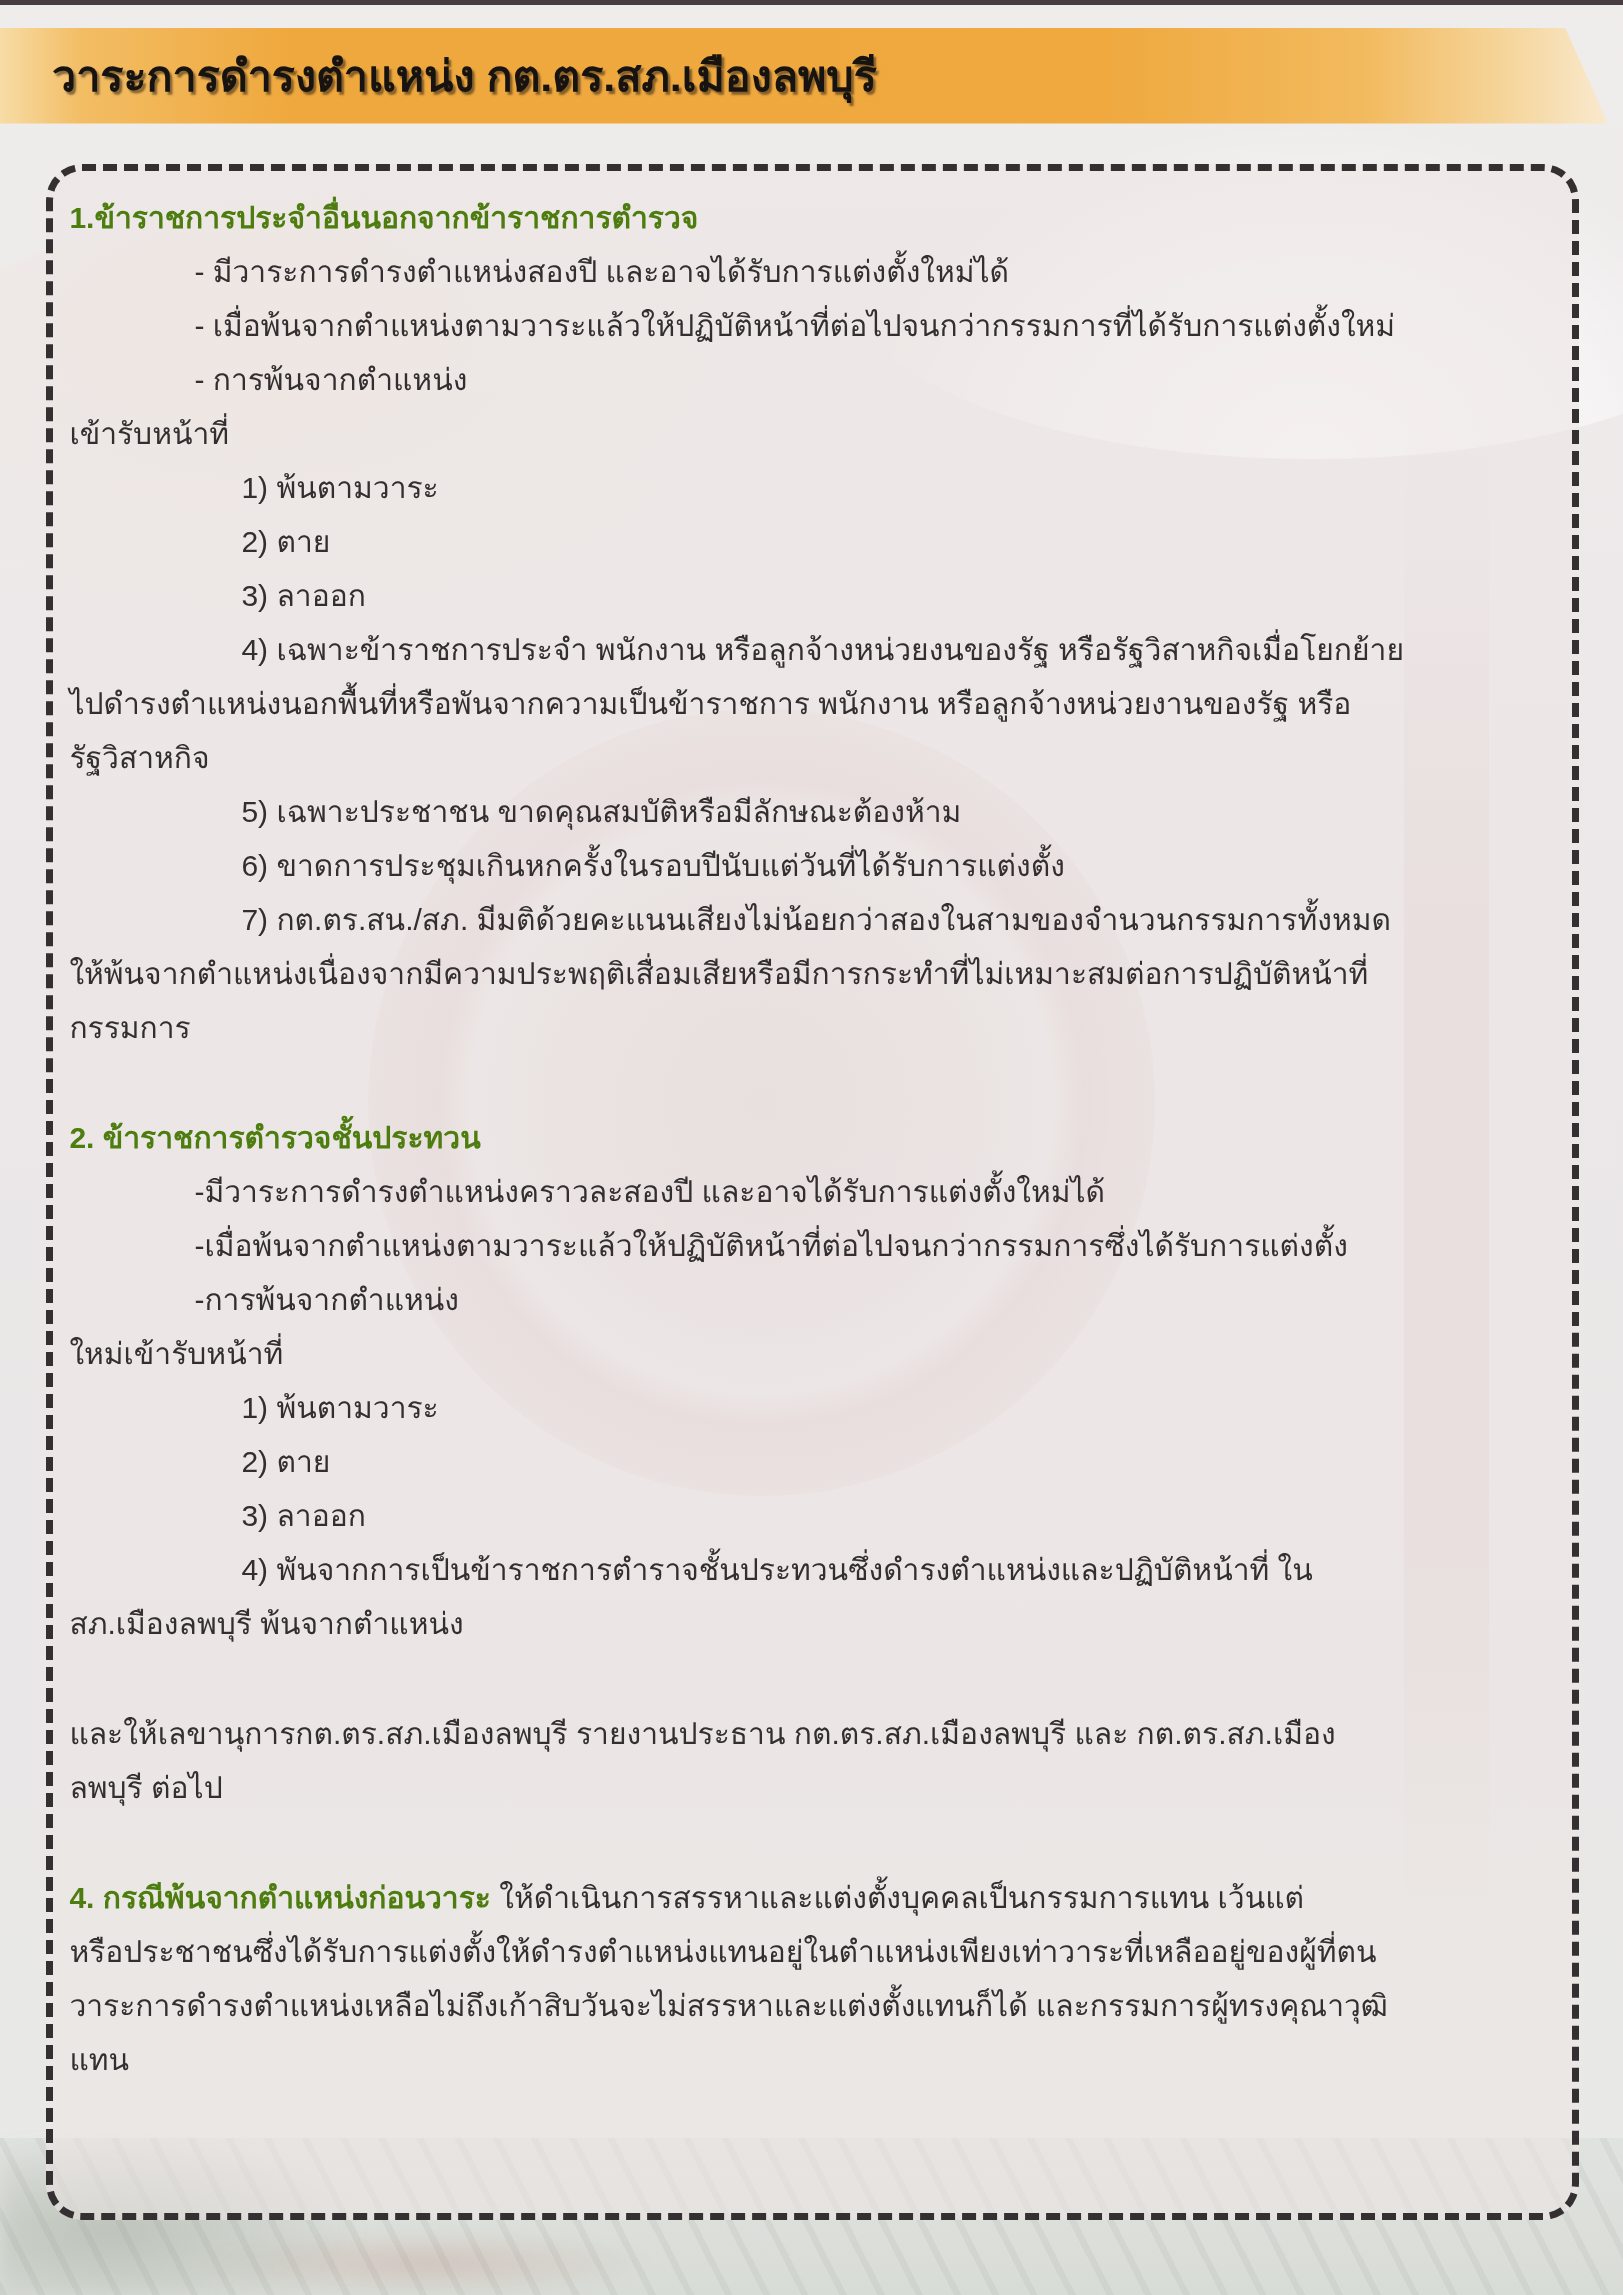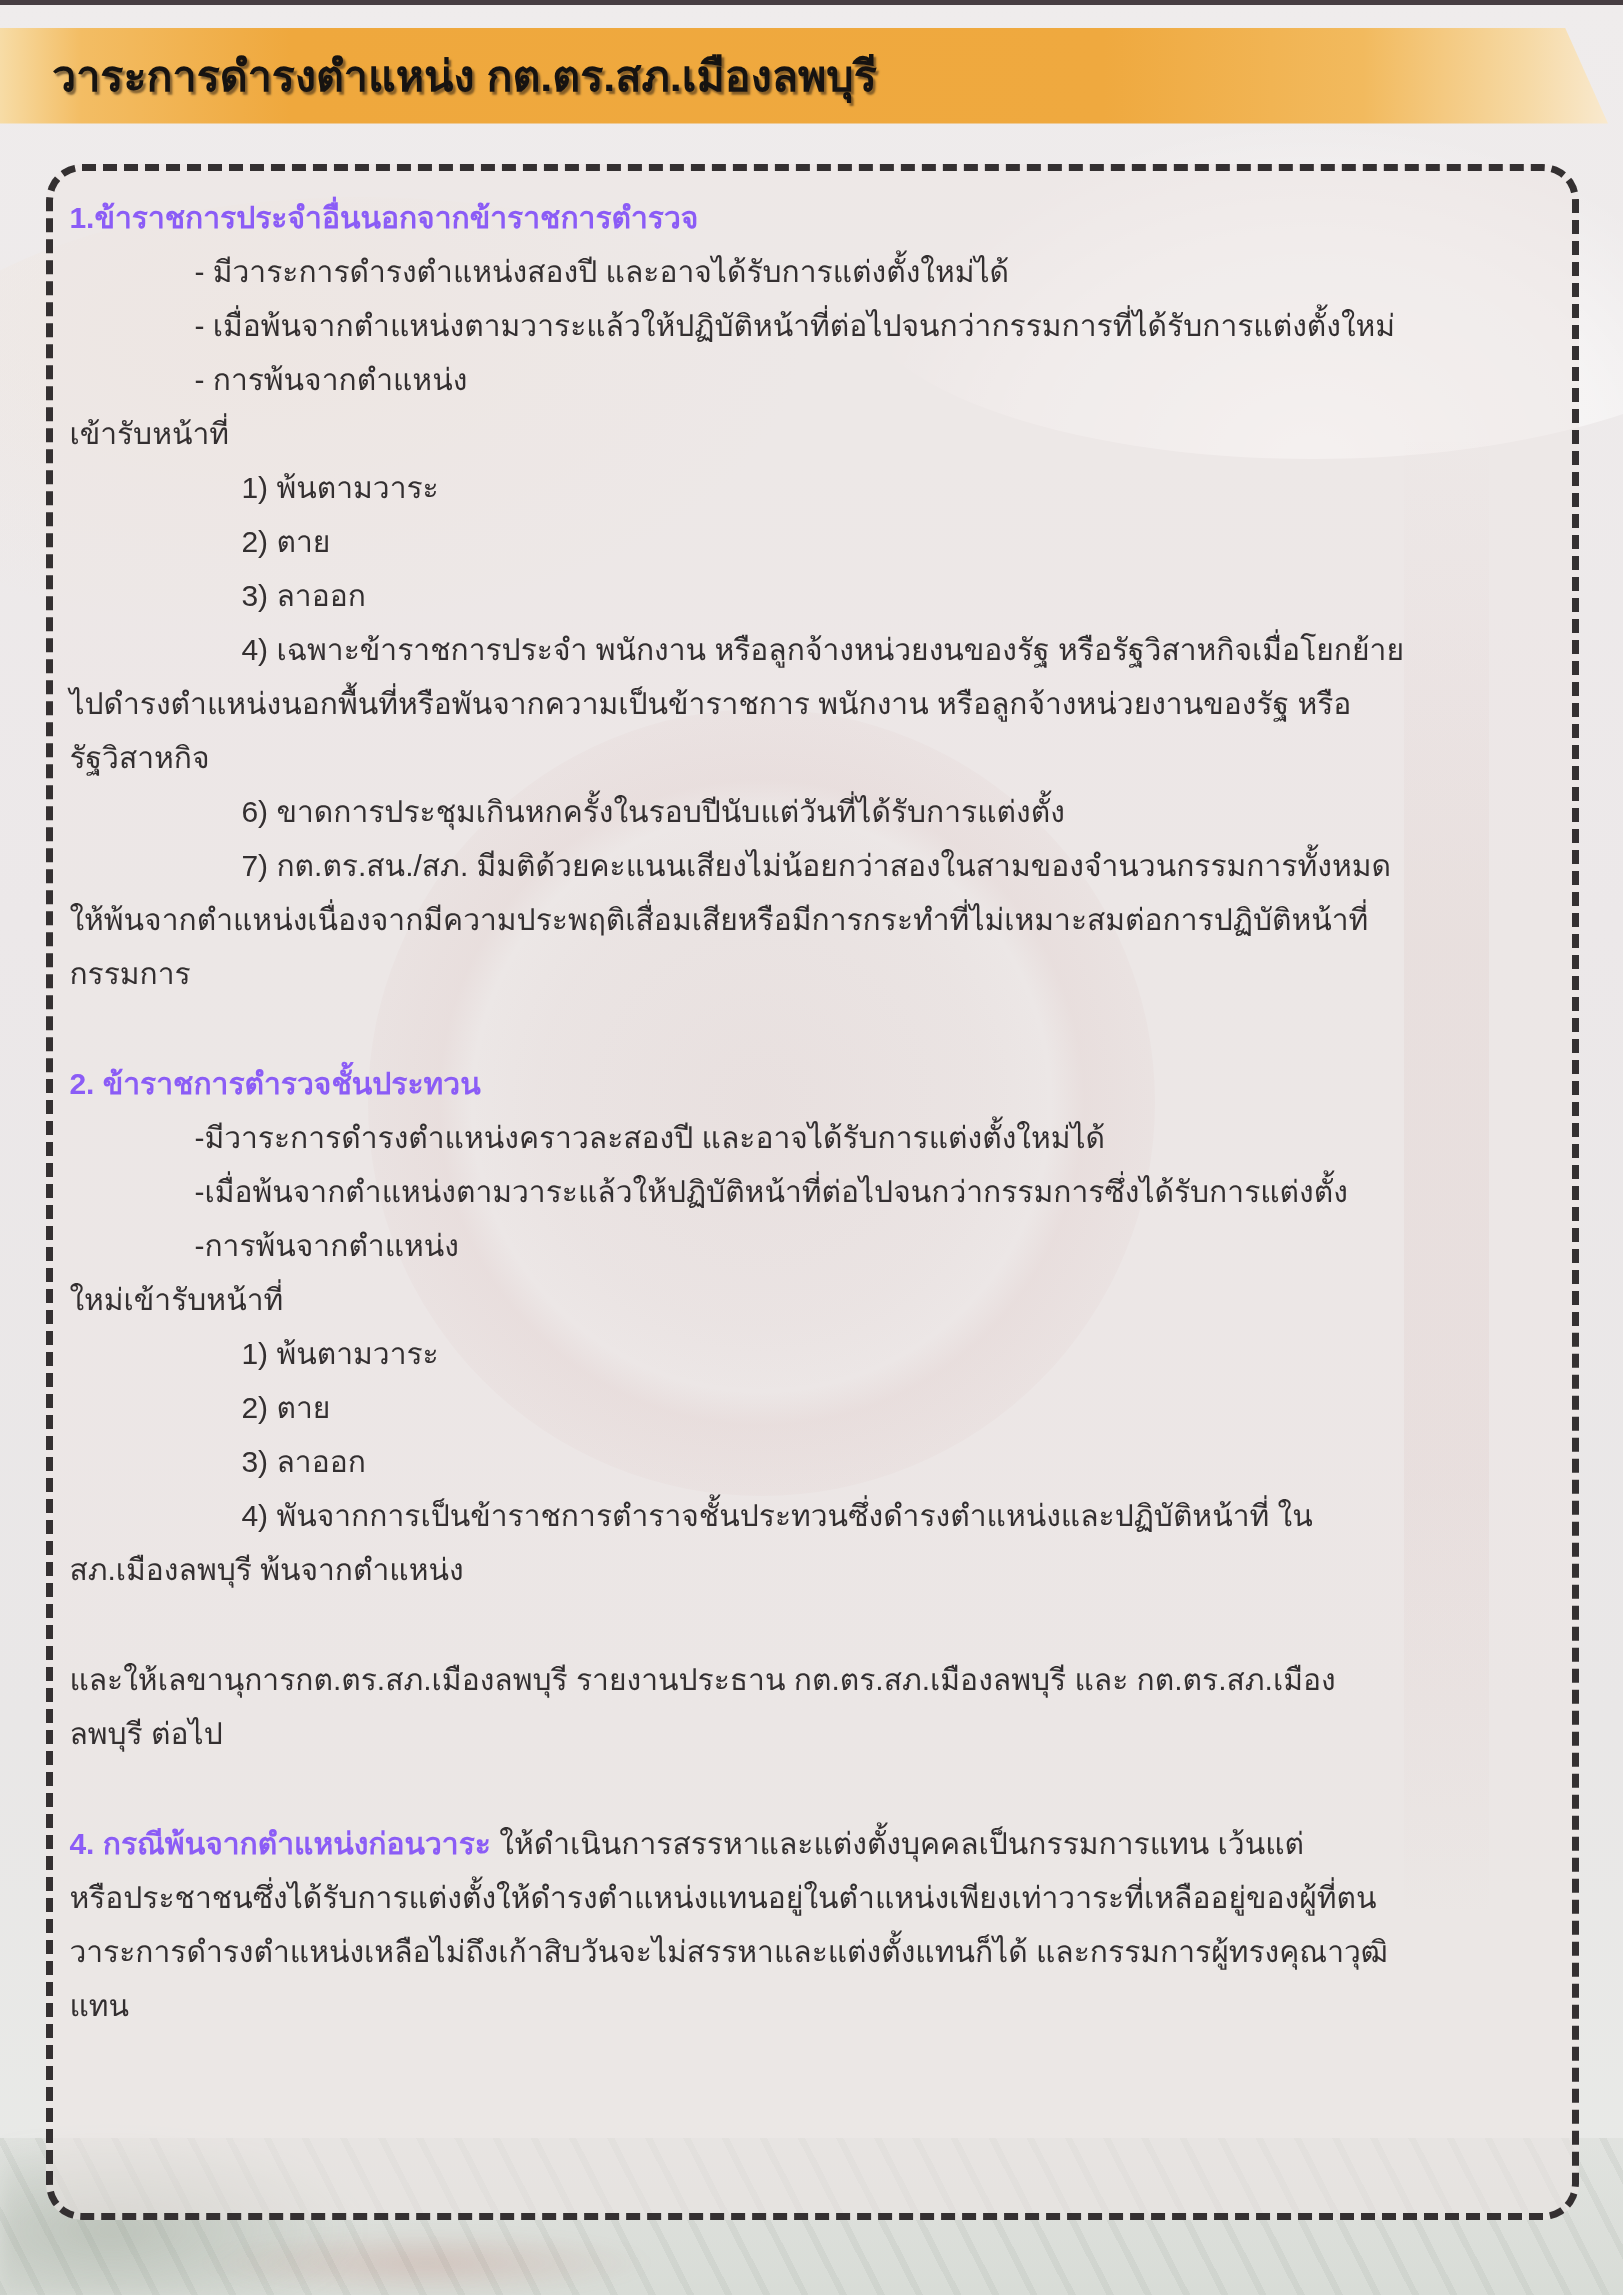--- a/index.html
+++ b/index.html
@@ -46,21 +46,21 @@
       repeating-linear-gradient(63deg,rgba(130,140,130,.10) 0 6.6px,rgba(255,255,255,0) 6.6px 34px),
       linear-gradient(180deg,rgba(210,214,208,.35),rgba(200,206,198,.5));}
   .photo-wm-trees{position:absolute;left:0;top:2132px;width:367px;height:164px;filter:blur(9.2px);
     background:radial-gradient(ellipse at 30% 60%,rgba(110,125,105,.28) 0%,rgba(110,125,105,0) 70%);}
   .photo-wm-sign{position:absolute;left:197px;top:2230px;width:459px;height:66px;filter:blur(6.6px);
     background:radial-gradient(ellipse at 50% 50%,rgba(175,85,72,.18) 0%,rgba(175,85,72,0) 70%);}
   
   .doc{position:absolute;left:16.4px;top:19.7px;width:1502px;color:#332f30;
     font-size:30px;line-height:54px;white-space:nowrap;}
   .ln{height:54px;}
-  .ln .b{font-weight:bold;color:#8b5cf6;}
+  .ln .b{font-weight:bold;color:#4d7c0f;}
   .h{font-weight:bold;color:#292526;}
   .i1{margin-left:125px;}
   .i2{margin-left:172px;}
   .gap{height:56px;}
 </style>
 </head>
 <body>
 
 <div class="top-bar"></div>
 <div class="swoosh-b"></div>
@@ -84,20 +84,21 @@
     <div class="ln i1"><span>- มีวาระการดำรงตำแหน่งสองปี และอาจได้รับการแต่งตั้งใหม่ได้</span></div>
     <div class="ln i1"><span>- เมื่อพ้นจากตำแหน่งตามวาระแล้วให้ปฏิบัติหน้าที่ต่อไปจนกว่ากรรมการที่ได้รับการแต่งตั้งใหม่</span></div>
     <div class="ln i1"><span>- การพ้นจากตำแหน่ง</span></div>
     <div class="ln"><span>เข้ารับหน้าที่</span></div>
     <div class="ln i2"><span>1) พ้นตามวาระ</span></div>
     <div class="ln i2"><span>2) ตาย</span></div>
     <div class="ln i2"><span>3) ลาออก</span></div>
     <div class="ln i2"><span>4) เฉพาะข้าราชการประจำ พนักงาน หรือลูกจ้างหน่วยงนของรัฐ หรือรัฐวิสาหกิจเมื่อโยกย้าย</span></div>
     <div class="ln"><span>ไปดำรงตำแหน่งนอกพื้นที่หรือพันจากความเป็นข้าราชการ พนักงาน หรือลูกจ้างหน่วยงานของรัฐ หรือ</span></div>
     <div class="ln"><span>รัฐวิสาหกิจ</span></div>
+    <div class="ln i2"><span>5) เฉพาะประชาชน ขาดคุณสมบัติหรือมีลักษณะต้องห้าม</span></div>
     <div class="ln i2"><span>6) ขาดการประชุมเกินหกครั้งในรอบปีนับแต่วันที่ได้รับการแต่งตั้ง</span></div>
     <div class="ln i2"><span>7) กต.ตร.สน./สภ. มีมติด้วยคะแนนเสียงไม่น้อยกว่าสองในสามของจำนวนกรรมการทั้งหมด</span></div>
     <div class="ln"><span>ให้พ้นจากตำแหน่งเนื่องจากมีความประพฤติเสื่อมเสียหรือมีการกระทำที่ไม่เหมาะสมต่อการปฏิบัติหน้าที่</span></div>
     <div class="ln"><span>กรรมการ</span></div>
     <div class="gap"></div>
     <div class="ln h"><span class="b">2. ข้าราชการตำรวจชั้นประทวน</span><span></span></div>
     <div class="ln i1"><span>-มีวาระการดำรงตำแหน่งคราวละสองปี และอาจได้รับการแต่งตั้งใหม่ได้</span></div>
     <div class="ln i1"><span>-เมื่อพ้นจากตำแหน่งตามวาระแล้วให้ปฏิบัติหน้าที่ต่อไปจนกว่ากรรมการซึ่งได้รับการแต่งตั้ง</span></div>
     <div class="ln i1"><span>-การพ้นจากตำแหน่ง</span></div>
     <div class="ln"><span>ใหม่เข้ารับหน้าที่</span></div>

